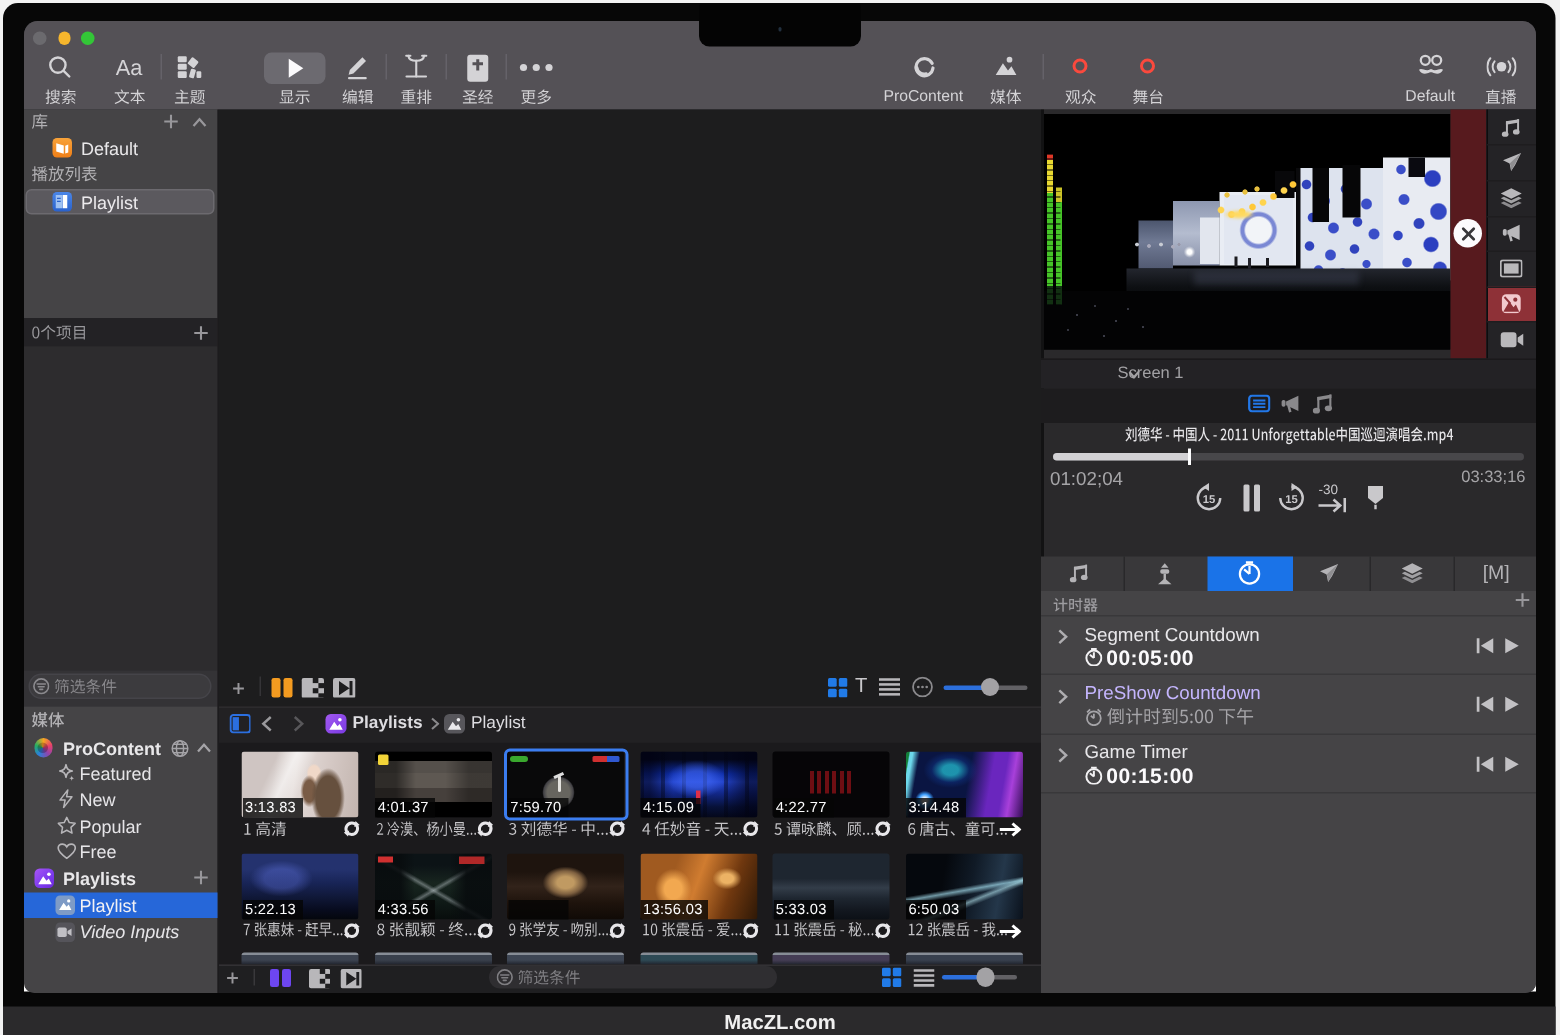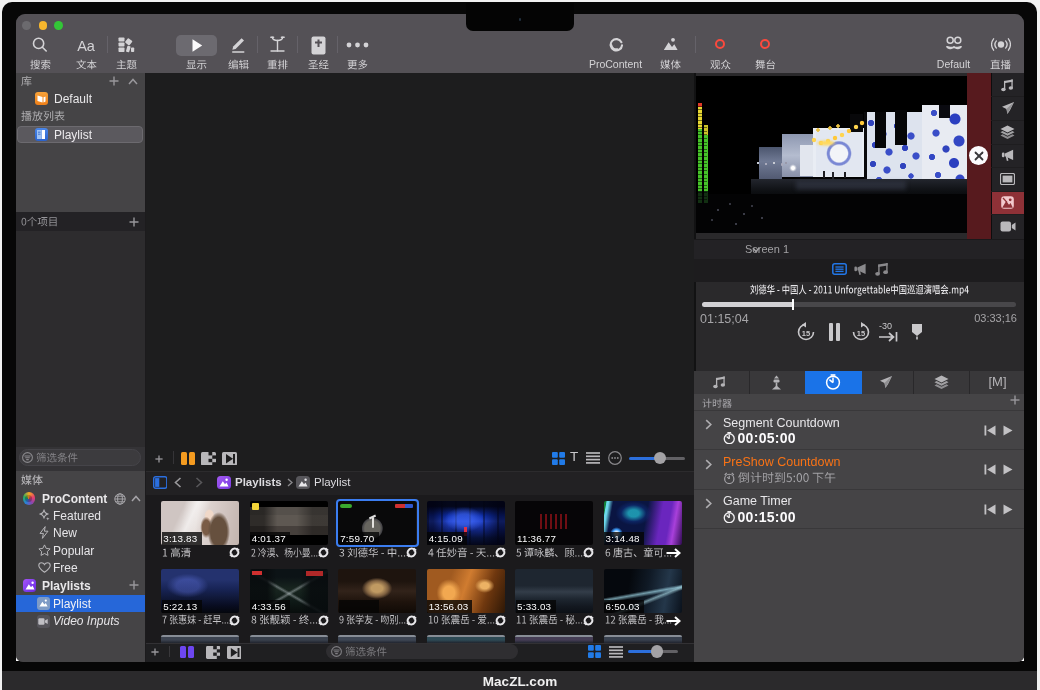--- a/index.html
+++ b/index.html
@@ -448,21 +448,21 @@
           <g fill="none" stroke="#e8e7ea" stroke-width="2">
             <path d="M2.2 7.6 A4 4 0 0 1 5.5 1.6 A4 4 0 0 1 8.8 3.2"></path>
             <path d="M8.8 3.4 A4 4 0 0 1 5.5 9.4 A4 4 0 0 1 2.2 7.8"></path>
           </g>
           <path d="M8.0 0.4 L10.8 3.0 L7.2 4.4 Z" fill="#e8e7ea"></path>
           <path d="M3.0 10.6 L0.2 8.0 L3.8 6.6 Z" fill="#e8e7ea"></path>
         </svg>
 <div class="abs" style="left:515.1px;top:501.3px;width:78.0px;height:43.5px;border-radius:2px;background:#060507;"></div>
 <div class="abs" style="left:540.1px;top:514.3px;width:28px;height:15px;background:repeating-linear-gradient(90deg,#6e0e13 0 2.4px,transparent 2.4px 5px);"></div>
 <div class="abs" style="left:515.6px;top:532.3px;width:40px;height:12.5px;background:rgba(5,5,5,0.8);"></div>
-<div class="abs" style="left:517.1px;top:533.3px;color:#fdfdfe;font-size:9.8px;letter-spacing:0.2px;">11:36.77</div>
+<div class="abs" style="left:517.1px;top:533.3px;color:#fdfdfe;font-size:9.8px;letter-spacing:0.2px;">4:22.77</div>
 <svg style="position:absolute;left:516.1px;top:546.0px;overflow:visible;" width="67" height="14" viewBox="0 0 67 14">
           <g transform="translate(0,10.5) scale(0.9649,1)">
             <path fill="#c6c5c8" d="M2.8 0.1C4.0 0.1 5.3 -0.8 5.3 -2.5C5.3 -4.2 4.2 -5.0 3.0 -5.0C2.5 -5.0 2.1 -4.8 1.8 -4.7L2.0 -6.9H4.9V-7.7H1.2L0.9 -4.1L1.4 -3.8C1.9 -4.1 2.2 -4.2 2.7 -4.2C3.7 -4.2 4.3 -3.6 4.3 -2.5C4.3 -1.4 3.6 -0.7 2.7 -0.7C1.8 -0.7 1.2 -1.1 0.8 -1.5L0.3 -0.9C0.8 -0.4 1.5 0.1 2.8 0.1Z M9.1 -8.0C9.7 -7.5 10.4 -6.8 10.7 -6.4L11.3 -7.0C10.9 -7.4 10.2 -8.0 9.7 -8.5ZM13.0 -2.9H16.9V-2.2H13.0ZM13.0 -4.0H16.9V-3.4H13.0ZM12.3 -4.5V-1.7H14.6V-1.0H11.9L11.7 -1.5L10.9 -0.9V-5.5H8.7V-4.8H10.1V-0.9C10.1 -0.4 9.7 0.0 9.5 0.2C9.6 0.3 9.9 0.6 10.0 0.7C10.1 0.5 10.4 0.3 11.8 -0.7V-0.4H14.6V0.8H15.3V-0.4H18.2V-1.0H15.3V-1.7H17.6V-4.5ZM12.1 -7.1V-5.0H17.9V-7.1H16.1V-7.8H18.3V-8.4H11.7V-7.8H13.7V-7.1ZM14.4 -7.8H15.4V-7.1H14.4ZM12.7 -6.6H13.7V-5.6H12.7ZM14.4 -6.6H15.4V-5.6H14.4ZM16.1 -6.6H17.1V-5.6H16.1Z M23.5 -8.1C24.5 -7.8 25.9 -7.3 26.6 -6.8L27.0 -7.5C26.3 -7.9 24.9 -8.4 23.9 -8.7ZM28.0 -5.8C27.6 -5.3 26.9 -4.6 26.3 -4.1C26.1 -4.6 26.0 -5.1 25.8 -5.7V-6.6H22.9V-5.9H25.1V-0.1C25.1 0.0 25.0 0.1 24.9 0.1C24.7 0.1 24.1 0.1 23.6 0.1C23.7 0.3 23.8 0.6 23.8 0.8C24.6 0.8 25.1 0.8 25.4 0.7C25.7 0.6 25.8 0.3 25.8 -0.1V-3.6C26.4 -2.1 27.3 -0.8 28.5 -0.1C28.6 -0.3 28.8 -0.6 29.0 -0.7C28.0 -1.3 27.2 -2.3 26.6 -3.5C27.2 -4.0 28.0 -4.7 28.6 -5.3ZM22.4 -4.7V-3.9H23.8C23.4 -2.3 22.5 -1.2 21.3 -0.6C21.5 -0.5 21.8 -0.1 21.9 0.0C23.2 -0.7 24.2 -2.2 24.6 -4.5L24.2 -4.7L24.0 -4.7ZM19.4 -7.4V-0.9H20.1V-1.9H22.0V-7.4ZM20.1 -6.7H21.3V-2.6H20.1Z M38.4 -8.6C38.2 -8.2 37.9 -7.6 37.6 -7.3L38.1 -7.1C38.4 -7.4 38.7 -7.9 39.0 -8.3ZM34.7 -8.3C35.0 -7.9 35.3 -7.4 35.4 -7.0L36.0 -7.3C35.9 -7.6 35.6 -8.2 35.3 -8.5ZM32.5 0.5C32.7 0.4 32.9 0.3 34.0 -0.1C34.0 -0.2 33.9 -0.5 33.9 -0.7L33.1 -0.4V-1.8H33.8L33.8 -1.7C33.9 -1.6 34.1 -1.4 34.2 -1.4C34.6 -1.8 34.9 -2.4 35.1 -3.1H35.9C35.8 -2.6 35.7 -2.1 35.6 -1.7C35.4 -1.9 35.2 -2.0 35.0 -2.2L34.6 -1.7C34.8 -1.5 35.1 -1.3 35.3 -1.1C35.0 -0.5 34.6 0.0 34.1 0.3C34.2 0.5 34.4 0.7 34.5 0.8C35.5 0.1 36.3 -1.4 36.5 -3.6L36.2 -3.7L36.1 -3.6H35.3C35.4 -3.9 35.4 -4.2 35.5 -4.5L34.9 -4.5C35.5 -4.9 36.1 -5.5 36.5 -6.2V-4.2H37.2V-6.2C37.6 -5.5 38.3 -4.8 38.9 -4.4C39.0 -4.6 39.2 -4.8 39.4 -4.9C38.8 -5.2 38.1 -5.8 37.7 -6.4H39.2V-7.0H37.2V-8.8H36.5V-7.0H34.5V-6.4H36.0C35.5 -5.8 34.8 -5.2 34.2 -4.9C34.4 -4.8 34.6 -4.5 34.7 -4.4L34.9 -4.5C34.7 -3.5 34.4 -2.6 33.9 -1.9V-2.4H33.1V-3.5H32.6V-0.7C32.6 -0.4 32.5 -0.3 32.4 -0.2C32.4 -0.3 32.4 -0.5 32.4 -0.6L31.6 -0.4V-1.8H32.3V-2.4H31.6V-3.5H31.0V-0.7C31.0 -0.2 30.8 -0.0 30.7 0.0C30.8 0.2 31.0 0.4 31.0 0.5C31.1 0.4 31.4 0.3 32.4 -0.1C32.4 -0.0 32.3 0.0 32.2 0.1C32.3 0.2 32.5 0.4 32.5 0.5ZM36.8 -2.6C36.7 -2.0 36.6 -1.2 36.5 -0.7H36.8L38.0 -0.7V0.8H38.6V-0.7H39.3V-1.4H38.6V-2.8H39.2V-3.4H38.6V-4.5H38.0V-3.4H36.7V-2.8H38.0V-1.4H37.2C37.2 -1.8 37.3 -2.2 37.3 -2.6ZM31.5 -8.7C31.7 -8.4 31.8 -8.1 32.0 -7.8H30.1V-3.5C30.1 -2.2 30.0 -0.6 29.5 0.5C29.7 0.6 29.9 0.7 30.0 0.9C30.6 -0.3 30.7 -2.2 30.7 -3.5V-3.6H34.1V-6.1H33.0V-6.9H32.5V-6.1H31.8V-6.9H31.3V-6.1H30.7V-7.1H34.3V-7.8H32.7C32.6 -8.1 32.4 -8.5 32.2 -8.8ZM31.3 -5.5V-4.2H30.7V-5.5ZM31.8 -5.5H32.5V-4.2H31.8ZM33.0 -5.5H33.6V-4.2H33.0Z M42.5 0.6 43.3 -0.0C42.6 -0.8 41.7 -1.7 40.9 -2.4L40.2 -1.8C41.0 -1.1 41.9 -0.2 42.5 0.6Z M57.5 -5.2V-3.1C57.5 -2.0 57.3 -0.5 55.2 0.3C55.4 0.5 55.6 0.7 55.7 0.9C57.9 -0.2 58.1 -1.8 58.1 -3.1V-5.2ZM58.0 -0.9C58.6 -0.4 59.4 0.3 59.8 0.8L60.2 0.3C59.9 -0.2 59.0 -0.8 58.4 -1.3ZM51.2 -8.4V-4.3C51.2 -2.8 51.2 -0.9 50.5 0.5C50.7 0.5 51.0 0.7 51.1 0.9C51.8 -0.6 51.9 -2.8 51.9 -4.3V-7.7H55.2V-8.4ZM52.5 0.5C52.7 0.4 53.0 0.2 55.0 -0.7C55.0 -0.9 54.9 -1.2 54.9 -1.4L53.2 -0.6V-5.9H54.4V-3.2C54.4 -3.1 54.4 -3.1 54.3 -3.1C54.2 -3.0 53.9 -3.0 53.6 -3.1C53.7 -2.9 53.8 -2.6 53.8 -2.4C54.3 -2.4 54.6 -2.4 54.8 -2.6C55.0 -2.7 55.1 -2.9 55.1 -3.2V-6.5H52.6V-0.7C52.6 -0.3 52.4 -0.2 52.2 -0.1C52.3 0.0 52.4 0.4 52.5 0.5ZM55.9 -6.6V-1.6H56.6V-6.0H59.1V-1.6H59.8V-6.6H57.8C58.0 -6.9 58.1 -7.3 58.3 -7.7H60.2V-8.3H55.6V-7.7H57.5C57.4 -7.3 57.3 -6.9 57.2 -6.6Z M62.1 0.1C62.5 0.1 62.8 -0.2 62.8 -0.6C62.8 -1.0 62.5 -1.3 62.1 -1.3C61.8 -1.3 61.4 -1.0 61.4 -0.6C61.4 -0.2 61.8 0.1 62.1 0.1Z M65.1 0.1C65.4 0.1 65.8 -0.2 65.8 -0.6C65.8 -1.0 65.4 -1.3 65.1 -1.3C64.7 -1.3 64.4 -1.0 64.4 -0.6C64.4 -0.2 64.7 0.1 65.1 0.1Z M68.0 0.1C68.4 0.1 68.7 -0.2 68.7 -0.6C68.7 -1.0 68.4 -1.3 68.0 -1.3C67.6 -1.3 67.3 -1.0 67.3 -0.6C67.3 -0.2 67.6 0.1 68.0 0.1Z"></path>
           </g>
         </svg>
 <svg class="abs" style="left:583.1px;top:547.3px" width="11" height="11" viewBox="0 0 11 11">
           <g fill="none" stroke="#e8e7ea" stroke-width="2">
             <path d="M2.2 7.6 A4 4 0 0 1 5.5 1.6 A4 4 0 0 1 8.8 3.2"></path>
             <path d="M8.8 3.4 A4 4 0 0 1 5.5 9.4 A4 4 0 0 1 2.2 7.8"></path>
           </g>
@@ -767,21 +767,21 @@
         </svg>
 
 <svg style="position:absolute;left:749.5px;top:282.5px;overflow:visible;" width="219" height="14" viewBox="0 0 219 14">
           <g transform="translate(0,10.5) scale(0.7933,1)">
             <path fill="#e6e5e8" d="M6.4 -7.7V-1.9H7.4V-7.7ZM8.7 -8.7V-0.3C8.7 -0.2 8.6 -0.1 8.4 -0.1C8.2 -0.1 7.6 -0.1 7.0 -0.1C7.1 0.2 7.3 0.6 7.3 0.9C8.2 0.9 8.8 0.9 9.2 0.7C9.5 0.5 9.7 0.3 9.7 -0.3V-8.7ZM2.3 -8.5C2.6 -8.1 2.9 -7.6 3.0 -7.2H0.5V-6.3H4.0C3.9 -5.3 3.6 -4.5 3.3 -3.7C2.8 -4.3 2.1 -4.9 1.6 -5.5L0.9 -4.9C1.6 -4.3 2.3 -3.5 2.9 -2.7C2.3 -1.5 1.5 -0.6 0.4 0.1C0.6 0.3 0.9 0.7 1.1 0.9C2.1 0.2 3.0 -0.8 3.6 -1.9C4.1 -1.3 4.5 -0.7 4.8 -0.2L5.5 -0.9C5.2 -1.5 4.7 -2.2 4.1 -2.9C4.5 -3.9 4.8 -5.0 5.0 -6.3H5.8V-7.2H3.3L4.0 -7.5C3.8 -7.9 3.5 -8.5 3.2 -8.9Z M15.4 -1.8V-0.3C15.4 0.5 15.6 0.7 16.6 0.7C16.8 0.7 17.8 0.7 18.0 0.7C18.8 0.7 19.0 0.5 19.1 -0.7C18.9 -0.7 18.5 -0.8 18.3 -1.0C18.3 -0.1 18.2 -0.0 17.9 -0.0C17.7 -0.0 16.9 -0.0 16.7 -0.0C16.3 -0.0 16.2 -0.1 16.2 -0.3V-1.8ZM14.3 -1.9C14.1 -1.2 13.8 -0.4 13.4 0.1L14.2 0.5C14.6 -0.1 14.9 -0.9 15.1 -1.6ZM18.8 -1.7C19.3 -1.0 19.7 -0.2 19.9 0.4L20.7 0.0C20.5 -0.5 20.0 -1.4 19.6 -2.0ZM18.4 -5.9H19.4V-4.6H18.4ZM16.8 -5.9H17.7V-4.6H16.8ZM15.2 -5.9H16.1V-4.6H15.2ZM13.0 -8.9C12.5 -8.1 11.6 -7.1 10.8 -6.5C11.0 -6.3 11.2 -5.9 11.3 -5.7C12.2 -6.4 13.2 -7.5 13.8 -8.5ZM16.8 -8.9 16.7 -8.1H14.0V-7.3H16.6L16.5 -6.6H14.4V-3.9H20.2V-6.6H17.5L17.6 -7.3H20.6V-8.1H17.7L17.8 -8.9ZM16.5 -2.3C16.7 -1.8 17.0 -1.3 17.2 -0.9L17.9 -1.2C17.8 -1.6 17.5 -2.1 17.2 -2.5H20.6V-3.3H13.9V-2.5H17.1ZM13.1 -6.6C12.6 -5.4 11.6 -4.1 10.8 -3.3C10.9 -3.1 11.2 -2.6 11.3 -2.4C11.6 -2.7 11.9 -3.1 12.3 -3.5V0.9H13.2V-4.8C13.5 -5.3 13.8 -5.8 14.0 -6.2Z M26.5 -8.7V-6.7C25.9 -6.5 25.3 -6.3 24.7 -6.1C24.9 -5.9 25.0 -5.6 25.1 -5.4C25.5 -5.5 26.0 -5.6 26.5 -5.8V-5.1C26.5 -4.1 26.8 -3.8 27.9 -3.8C28.2 -3.8 29.4 -3.8 29.6 -3.8C30.6 -3.8 30.8 -4.2 30.9 -5.4C30.7 -5.5 30.3 -5.6 30.1 -5.8C30.0 -4.8 29.9 -4.7 29.6 -4.7C29.3 -4.7 28.3 -4.7 28.1 -4.7C27.6 -4.7 27.5 -4.7 27.5 -5.1V-6.1C28.7 -6.5 29.8 -6.9 30.7 -7.5L29.9 -8.3C29.3 -7.8 28.5 -7.4 27.5 -7.0V-8.7ZM24.3 -8.9C23.6 -7.8 22.5 -6.7 21.4 -6.0C21.6 -5.8 22.0 -5.5 22.1 -5.3C22.5 -5.5 22.9 -5.8 23.2 -6.2V-3.5H24.2V-7.2C24.6 -7.6 25.0 -8.1 25.2 -8.6ZM21.5 -2.4V-1.4H25.7V0.9H26.8V-1.4H31.0V-2.4H26.8V-3.5H25.7V-2.4Z M34.4 -2.5H37.1V-3.4H34.4Z M44.7 -8.9V-7.0H40.9V-1.9H41.9V-2.5H44.7V0.9H45.7V-2.5H48.5V-1.9H49.5V-7.0H45.7V-8.9ZM41.9 -3.5V-6.0H44.7V-3.5ZM48.5 -3.5H45.7V-6.0H48.5Z M56.6 -3.3C57.0 -3.0 57.4 -2.5 57.6 -2.2H56.1V-3.7H58.1V-4.6H56.1V-5.9H58.3V-6.8H53.0V-5.9H55.2V-4.6H53.3V-3.7H55.2V-2.2H52.9V-1.4H58.5V-2.2H57.6L58.3 -2.6C58.1 -2.9 57.6 -3.3 57.3 -3.7ZM51.3 -8.4V0.9H52.3V0.4H59.1V0.9H60.1V-8.4ZM52.3 -0.6V-7.5H59.1V-0.6Z M65.6 -8.8C65.6 -7.2 65.7 -2.2 61.4 0.1C61.7 0.3 62.0 0.6 62.2 0.9C64.6 -0.5 65.7 -2.6 66.2 -4.6C66.8 -2.7 67.9 -0.4 70.4 0.8C70.6 0.5 70.9 0.2 71.2 -0.1C67.5 -1.7 66.8 -5.9 66.7 -7.3C66.7 -7.9 66.7 -8.4 66.7 -8.8Z M74.3 -2.5H77.1V-3.4H74.3Z M80.4 0.0H85.4V-1.0H83.5C83.1 -1.0 82.6 -1.0 82.2 -1.0C83.8 -2.5 85.0 -4.1 85.0 -5.6C85.0 -7.0 84.1 -7.9 82.7 -7.9C81.7 -7.9 81.0 -7.4 80.3 -6.7L81.0 -6.0C81.4 -6.5 82.0 -6.9 82.6 -6.9C83.4 -6.9 83.9 -6.3 83.9 -5.5C83.9 -4.2 82.7 -2.7 80.4 -0.7Z M88.9 0.1C90.4 0.1 91.4 -1.2 91.4 -3.9C91.4 -6.6 90.4 -7.9 88.9 -7.9C87.4 -7.9 86.4 -6.6 86.4 -3.9C86.4 -1.2 87.4 0.1 88.9 0.1ZM88.9 -0.8C88.1 -0.8 87.6 -1.7 87.6 -3.9C87.6 -6.1 88.1 -6.9 88.9 -6.9C89.7 -6.9 90.3 -6.1 90.3 -3.9C90.3 -1.7 89.7 -0.8 88.9 -0.8Z M92.8 0.0H97.2V-1.0H95.7V-7.7H94.8C94.4 -7.5 93.8 -7.3 93.1 -7.1V-6.4H94.5V-1.0H92.8Z M98.8 0.0H103.2V-1.0H101.7V-7.7H100.8C100.3 -7.5 99.8 -7.3 99.1 -7.1V-6.4H100.5V-1.0H98.8Z M110.1 0.1C111.8 0.1 113.0 -0.8 113.0 -3.3V-7.7H111.8V-3.2C111.8 -1.5 111.1 -0.9 110.1 -0.9C109.1 -0.9 108.4 -1.5 108.4 -3.2V-7.7H107.2V-3.3C107.2 -0.8 108.4 0.1 110.1 0.1Z M114.9 0.0H116.1V-4.1C116.6 -4.6 116.9 -4.9 117.5 -4.9C118.2 -4.9 118.5 -4.5 118.5 -3.5V0.0H119.7V-3.6C119.7 -5.1 119.1 -5.9 117.9 -5.9C117.1 -5.9 116.5 -5.5 116.0 -5.0H116.0L115.8 -5.8H114.9Z M120.8 -4.8H121.6V0.0H122.8V-4.8H124.0V-5.8H122.8V-6.5C122.8 -7.2 123.1 -7.5 123.6 -7.5C123.8 -7.5 124.0 -7.5 124.2 -7.4L124.5 -8.3C124.2 -8.4 123.8 -8.5 123.4 -8.5C122.2 -8.5 121.6 -7.7 121.6 -6.5V-5.8L120.8 -5.7Z M127.4 0.1C128.8 0.1 130.1 -1.0 130.1 -2.9C130.1 -4.8 128.8 -5.9 127.4 -5.9C125.9 -5.9 124.6 -4.8 124.6 -2.9C124.6 -1.0 125.9 0.1 127.4 0.1ZM127.4 -0.9C126.5 -0.9 125.9 -1.7 125.9 -2.9C125.9 -4.1 126.5 -4.9 127.4 -4.9C128.3 -4.9 128.8 -4.1 128.8 -2.9C128.8 -1.7 128.3 -0.9 127.4 -0.9Z M131.5 0.0H132.7V-3.6C133.1 -4.5 133.6 -4.8 134.1 -4.8C134.3 -4.8 134.5 -4.8 134.7 -4.7L134.9 -5.8C134.7 -5.9 134.5 -5.9 134.3 -5.9C133.6 -5.9 133.0 -5.5 132.6 -4.7H132.6L132.5 -5.8H131.5Z M137.8 2.6C139.6 2.6 140.8 1.7 140.8 0.6C140.8 -0.4 140.1 -0.8 138.7 -0.8H137.7C136.9 -0.8 136.7 -1.1 136.7 -1.4C136.7 -1.7 136.8 -1.8 137.0 -2.0C137.3 -1.9 137.6 -1.8 137.8 -1.8C139.0 -1.8 140.0 -2.6 140.0 -3.8C140.0 -4.3 139.8 -4.6 139.6 -4.9H140.7V-5.8H138.7C138.4 -5.9 138.1 -5.9 137.8 -5.9C136.6 -5.9 135.6 -5.2 135.6 -3.9C135.6 -3.2 135.9 -2.6 136.3 -2.3V-2.3C136.0 -2.0 135.7 -1.7 135.7 -1.2C135.7 -0.7 135.9 -0.4 136.2 -0.2V-0.2C135.7 0.1 135.4 0.6 135.4 1.1C135.4 2.1 136.4 2.6 137.8 2.6ZM137.8 -2.6C137.2 -2.6 136.7 -3.1 136.7 -3.9C136.7 -4.6 137.2 -5.1 137.8 -5.1C138.4 -5.1 138.9 -4.6 138.9 -3.9C138.9 -3.1 138.4 -2.6 137.8 -2.6ZM137.9 1.8C137.0 1.8 136.4 1.4 136.4 0.9C136.4 0.6 136.6 0.3 136.9 0.1C137.1 0.1 137.4 0.1 137.7 0.1H138.5C139.2 0.1 139.6 0.3 139.6 0.8C139.6 1.3 139.0 1.8 137.9 1.8Z M144.3 0.1C145.0 0.1 145.7 -0.1 146.2 -0.5L145.8 -1.2C145.4 -1.0 144.9 -0.8 144.4 -0.8C143.4 -0.8 142.7 -1.5 142.6 -2.6H146.4C146.4 -2.7 146.5 -3.0 146.5 -3.2C146.5 -4.8 145.6 -5.9 144.1 -5.9C142.7 -5.9 141.5 -4.8 141.5 -2.9C141.5 -1.0 142.7 0.1 144.3 0.1ZM142.6 -3.4C142.7 -4.4 143.4 -5.0 144.1 -5.0C145.0 -5.0 145.4 -4.4 145.4 -3.4Z M149.8 0.1C150.2 0.1 150.6 0.0 150.9 -0.1L150.7 -1.0C150.5 -0.9 150.2 -0.8 150.1 -0.8C149.4 -0.8 149.2 -1.2 149.2 -1.9V-4.8H150.7V-5.8H149.2V-7.4H148.2L148.1 -5.8L147.2 -5.7V-4.8H148.0V-1.9C148.0 -0.7 148.5 0.1 149.8 0.1Z M153.9 0.1C154.3 0.1 154.7 0.0 155.0 -0.1L154.8 -1.0C154.7 -0.9 154.4 -0.8 154.2 -0.8C153.6 -0.8 153.4 -1.2 153.4 -1.9V-4.8H154.9V-5.8H153.4V-7.4H152.4L152.2 -5.8L151.3 -5.7V-4.8H152.2V-1.9C152.2 -0.7 152.6 0.1 153.9 0.1Z M157.5 0.1C158.2 0.1 158.8 -0.2 159.3 -0.7H159.4L159.5 0.0H160.5V-3.5C160.5 -5.0 159.8 -5.9 158.4 -5.9C157.4 -5.9 156.6 -5.5 156.0 -5.2L156.5 -4.3C157.0 -4.7 157.5 -4.9 158.1 -4.9C159.0 -4.9 159.2 -4.3 159.2 -3.7C156.8 -3.4 155.8 -2.8 155.8 -1.5C155.8 -0.5 156.5 0.1 157.5 0.1ZM157.9 -0.8C157.3 -0.8 157.0 -1.1 157.0 -1.6C157.0 -2.3 157.5 -2.7 159.2 -2.9V-1.5C158.8 -1.1 158.4 -0.8 157.9 -0.8Z M164.8 0.1C166.2 0.1 167.3 -1.0 167.3 -3.0C167.3 -4.8 166.5 -5.9 165.0 -5.9C164.4 -5.9 163.8 -5.6 163.3 -5.2L163.4 -6.2V-8.4H162.2V0.0H163.1L163.2 -0.6H163.3C163.7 -0.1 164.3 0.1 164.8 0.1ZM164.6 -0.9C164.3 -0.9 163.8 -1.0 163.4 -1.4V-4.2C163.8 -4.7 164.3 -4.9 164.7 -4.9C165.7 -4.9 166.1 -4.2 166.1 -3.0C166.1 -1.6 165.5 -0.9 164.6 -0.9Z M170.0 0.1C170.3 0.1 170.5 0.1 170.6 0.0L170.5 -0.9C170.4 -0.9 170.3 -0.9 170.3 -0.9C170.1 -0.9 170.0 -1.0 170.0 -1.3V-8.4H168.8V-1.4C168.8 -0.4 169.1 0.1 170.0 0.1Z M174.3 0.1C175.1 0.1 175.7 -0.1 176.3 -0.5L175.8 -1.2C175.4 -1.0 175.0 -0.8 174.5 -0.8C173.5 -0.8 172.8 -1.5 172.7 -2.6H176.4C176.5 -2.7 176.5 -3.0 176.5 -3.2C176.5 -4.8 175.7 -5.9 174.1 -5.9C172.8 -5.9 171.5 -4.8 171.5 -2.9C171.5 -1.0 172.7 0.1 174.3 0.1ZM172.7 -3.4C172.8 -4.4 173.4 -5.0 174.1 -5.0C175.0 -5.0 175.4 -4.4 175.4 -3.4Z M181.6 -8.9V-7.0H177.9V-1.9H178.9V-2.5H181.6V0.9H182.7V-2.5H185.4V-1.9H186.4V-7.0H182.7V-8.9ZM178.9 -3.5V-6.0H181.6V-3.5ZM185.4 -3.5H182.7V-6.0H185.4Z M193.6 -3.3C193.9 -3.0 194.3 -2.5 194.5 -2.2H193.1V-3.7H195.1V-4.6H193.1V-5.9H195.3V-6.8H190.0V-5.9H192.1V-4.6H190.3V-3.7H192.1V-2.2H189.9V-1.4H195.5V-2.2H194.6L195.2 -2.6C195.0 -2.9 194.6 -3.3 194.2 -3.7ZM188.3 -8.4V0.9H189.3V0.4H196.0V0.9H197.1V-8.4ZM189.3 -0.6V-7.5H196.0V-0.6Z M198.5 -8.3C199.1 -7.7 199.8 -6.9 200.1 -6.3L200.9 -6.9C200.6 -7.4 199.9 -8.2 199.3 -8.8ZM202.3 -8.7C202.1 -7.7 201.5 -6.2 201.0 -5.0C201.7 -3.6 202.4 -2.0 202.6 -1.0L203.6 -1.4C203.3 -2.3 202.6 -3.8 202.0 -5.0C202.4 -6.1 202.9 -7.2 203.3 -8.4ZM204.4 -8.7C204.2 -7.7 203.5 -6.2 203.0 -5.0C203.8 -3.6 204.5 -2.0 204.8 -1.0L205.8 -1.4C205.4 -2.3 204.7 -3.8 204.0 -5.0C204.5 -6.1 205.0 -7.2 205.4 -8.4ZM206.6 -8.7C206.3 -7.7 205.6 -6.2 205.0 -5.0C205.8 -3.6 206.6 -2.0 206.9 -1.0L207.9 -1.4C207.6 -2.3 206.8 -3.8 206.0 -5.0C206.5 -6.1 207.2 -7.2 207.6 -8.4ZM200.6 -5.1H198.3V-4.1H199.6V-1.4C199.2 -1.2 198.6 -0.7 198.2 -0.2L198.9 0.8C199.3 0.1 199.8 -0.6 200.1 -0.6C200.4 -0.6 200.7 -0.2 201.2 0.0C201.9 0.5 202.8 0.6 204.2 0.6C205.2 0.6 207.0 0.6 207.8 0.5C207.8 0.2 208.0 -0.3 208.1 -0.6C207.0 -0.4 205.4 -0.3 204.2 -0.3C203.0 -0.3 202.1 -0.4 201.3 -0.8C201.0 -1.0 200.8 -1.2 200.6 -1.3Z M214.5 -5.9H215.6V-3.8H214.5ZM213.8 -6.6V-3.1H216.3V-6.6ZM209.2 -8.3C209.8 -7.7 210.5 -6.9 210.8 -6.4L211.6 -7.0C211.2 -7.5 210.5 -8.3 210.0 -8.8ZM213.0 -7.5H217.2V-2.1H213.0ZM212.2 -8.4V-1.2H218.1V-8.4ZM211.1 -5.3H208.9V-4.4H210.2V-1.3C209.7 -1.2 209.2 -0.7 208.6 -0.0L209.3 0.9C209.7 0.2 210.2 -0.5 210.5 -0.5C210.7 -0.5 211.0 -0.1 211.5 0.2C212.3 0.7 213.1 0.8 214.5 0.8C215.7 0.8 217.6 0.7 218.4 0.6C218.4 0.3 218.6 -0.2 218.7 -0.4C217.6 -0.3 215.9 -0.2 214.6 -0.2C213.4 -0.2 212.4 -0.2 211.7 -0.7C211.4 -0.8 211.3 -1.0 211.1 -1.1Z M224.0 -1.0C223.4 -0.6 222.4 -0.2 221.6 0.1C221.8 0.3 222.1 0.6 222.3 0.8C223.2 0.5 224.2 -0.1 224.9 -0.7ZM219.9 -8.0C220.4 -7.7 221.2 -7.3 221.5 -7.0L222.1 -7.8C221.7 -8.1 221.0 -8.5 220.4 -8.7ZM219.3 -5.2C219.8 -4.9 220.5 -4.5 220.9 -4.2L221.4 -5.0C221.1 -5.3 220.3 -5.7 219.8 -5.9ZM219.5 0.0 220.4 0.6C220.9 -0.4 221.5 -1.6 221.9 -2.7L221.1 -3.3C220.6 -2.1 220.0 -0.8 219.5 0.0ZM224.5 -8.8C224.6 -8.5 224.7 -8.2 224.8 -7.9H222.1V-6.1H222.9V-5.5H224.9V-4.8H222.5V-1.1H226.6L225.9 -0.6C226.6 -0.2 227.6 0.4 228.1 0.8L228.9 0.2C228.4 -0.2 227.4 -0.8 226.6 -1.1H228.3V-4.8H225.8V-5.5H227.9V-6.1H228.7V-7.9H225.9C225.8 -8.2 225.7 -8.6 225.5 -8.9ZM223.0 -6.3V-7.1H227.8V-6.3ZM223.4 -2.6H224.9V-1.9H223.4ZM225.8 -2.6H227.4V-1.9H225.8ZM223.4 -4.1H224.9V-3.3H223.4ZM225.8 -4.1H227.4V-3.3H225.8Z M234.8 -6.1H237.8V-5.3H234.8ZM234.8 -7.7H237.8V-6.9H234.8ZM233.9 -8.5V-4.5H238.8V-8.5ZM230.2 -7.9V-0.9H231.1V-1.9H233.0V-7.9ZM231.1 -7.0H232.1V-2.8H231.1ZM234.5 -1.3H238.1V-0.4H234.5ZM234.5 -2.1V-3.0H238.1V-2.1ZM233.6 -3.8V0.9H234.5V0.5H238.1V0.8H239.1V-3.8Z M241.6 0.7C242.0 0.5 242.7 0.5 248.1 0.0C248.3 0.3 248.5 0.6 248.7 0.9L249.5 0.3C249.1 -0.5 248.1 -1.6 247.2 -2.4L246.3 -2.0C246.7 -1.6 247.1 -1.2 247.4 -0.8L243.1 -0.5C243.8 -1.2 244.5 -1.9 245.0 -2.6H249.6V-3.6H240.8V-2.6H243.7C243.0 -1.8 242.3 -1.1 242.1 -0.9C241.7 -0.6 241.5 -0.4 241.2 -0.3C241.4 -0.1 241.5 0.5 241.6 0.7ZM245.2 -8.9C244.2 -7.5 242.3 -6.2 240.3 -5.4C240.5 -5.2 240.9 -4.7 241.0 -4.5C241.6 -4.8 242.2 -5.1 242.7 -5.4V-4.7H247.7V-5.5C248.2 -5.1 248.8 -4.8 249.4 -4.6C249.6 -4.9 249.9 -5.3 250.1 -5.5C248.5 -6.0 246.8 -7.1 245.8 -8.0L246.1 -8.5ZM243.1 -5.6C243.9 -6.2 244.6 -6.7 245.2 -7.4C245.8 -6.8 246.6 -6.2 247.4 -5.6Z M252.0 0.1C252.5 0.1 252.8 -0.2 252.8 -0.7C252.8 -1.2 252.5 -1.6 252.0 -1.6C251.5 -1.6 251.2 -1.2 251.2 -0.7C251.2 -0.2 251.5 0.1 252.0 0.1Z M254.5 0.0H255.7V-4.1C256.1 -4.6 256.6 -4.9 257.0 -4.9C257.6 -4.9 257.9 -4.5 257.9 -3.5V0.0H259.1V-4.1C259.6 -4.6 260.1 -4.9 260.4 -4.9C261.1 -4.9 261.4 -4.5 261.4 -3.5V0.0H262.6V-3.6C262.6 -5.1 262.0 -5.9 260.8 -5.9C260.1 -5.9 259.5 -5.5 259.0 -4.9C258.7 -5.5 258.2 -5.9 257.4 -5.9C256.7 -5.9 256.1 -5.5 255.6 -5.0H255.6L255.5 -5.8H254.5Z M264.4 2.3H265.6V0.5L265.5 -0.5C266.0 -0.1 266.6 0.1 267.1 0.1C268.4 0.1 269.5 -1.0 269.5 -3.0C269.5 -4.8 268.7 -5.9 267.3 -5.9C266.6 -5.9 266.0 -5.6 265.5 -5.1H265.5L265.4 -5.8H264.4ZM266.8 -0.9C266.5 -0.9 266.0 -1.0 265.6 -1.4V-4.2C266.1 -4.7 266.5 -4.9 266.9 -4.9C267.9 -4.9 268.3 -4.2 268.3 -3.0C268.3 -1.6 267.7 -0.9 266.8 -0.9Z M273.6 0.0H274.8V-2.1H275.7V-3.0H274.8V-7.7H273.4L270.3 -2.9V-2.1H273.6ZM273.6 -3.0H271.5L273.0 -5.3C273.2 -5.7 273.5 -6.1 273.6 -6.5H273.7C273.7 -6.1 273.6 -5.5 273.6 -5.0Z"></path>
           </g>
         </svg>
 <div class="abs" style="left:702px;top:301.5px;width:314px;height:5px;background:#48474a;border-radius:2.5px;"></div>
 <div class="abs" style="left:702px;top:301.5px;width:89.5px;height:5px;background:#d2d1d4;border-radius:2.5px 0 0 2.5px;"></div>
 <div class="abs" style="left:791.5px;top:298.5px;width:2.6px;height:11px;background:#fdfdfe;"></div>
-<div class="abs" style="left:700px;top:311.5px;color:#a5a4a7;font-size:12.5px;">01:15;04</div>
+<div class="abs" style="left:700px;top:311.5px;color:#a5a4a7;font-size:12.5px;">01:02;04</div>
 <div class="abs" style="left:1017px;top:311.5px;color:#a5a4a7;font-size:11px;transform:translateX(-100%);">03:33;16</div>
 <svg class="abs" style="left:796px;top:321.5px" width="20" height="20" viewBox="0 0 20 20">
           <path d="M10 2.5 A 7.5 7.5 0 1 0 17.5 10" fill="none" stroke="#c9c8cb" stroke-width="1.6"></path>
           <path d="M10 0 L6 2.7 L10 5.4 Z" fill="#c9c8cb"></path>
           <text x="10" y="13.5" font-size="7.5" font-weight="bold" fill="#c9c8cb" text-anchor="middle" font-family="Liberation Sans">15</text>
         </svg>
 <div class="abs" style="left:829px;top:322.5px;width:4.2px;height:18px;background:#c9c8cb;border-radius:1px;"></div>
 <div class="abs" style="left:836.2px;top:322.5px;width:4.2px;height:18px;background:#c9c8cb;border-radius:1px;"></div>
 <svg class="abs" style="left:851px;top:321.5px" width="20" height="20" viewBox="0 0 20 20">
           <path d="M10 2.5 A 7.5 7.5 0 1 1 2.5 10" fill="none" stroke="#c9c8cb" stroke-width="1.6"></path>
@@ -869,21 +869,21 @@
 <svg class="abs" style="left:984px;top:424.9px" width="12" height="11" viewBox="0 0 12 11">
           <rect x="0.5" y="0.5" width="1.8" height="10" fill="#c2c1c4"></rect>
           <path d="M11.5 0.5 V10.5 L3.2 5.5 Z" fill="#c2c1c4"></path>
         </svg>
 <svg class="abs" style="left:1003px;top:424.9px" width="10" height="11" viewBox="0 0 10 11">
           <path d="M0.5 0.5 L9.5 5.5 L0.5 10.5 Z" fill="#c2c1c4"></path>
         </svg>
 <svg class="abs" style="left:704.5px;top:458.8px" width="7" height="11" viewBox="0 0 7 11">
           <path d="M1.2 1.2 L5.8 5.5 L1.2 9.8" fill="none" stroke="#aeadb0" stroke-width="1.6"></path>
         </svg>
-<div class="abs" style="left:723px;top:455.0px;color:#f97316;font-size:12.5px;">PreShow Countdown</div>
+<div class="abs" style="left:723px;top:455.0px;color:#c4b5fd;font-size:12.5px;">PreShow Countdown</div>
 <svg class="abs" style="left:722.5px;top:471.5px" width="12.5" height="12.5" viewBox="0 0 16 16">
           <circle cx="8" cy="8.8" r="5.9" fill="none" stroke="#a5a4a8" stroke-width="1.5"></circle>
           <path d="M8 8.8 L8 4.8" stroke="#a5a4a8" stroke-width="1.5"></path>
           <path d="M8 8.8 L5.4 6.6" stroke="#a5a4a8" stroke-width="1.5"></path>
           <path d="M2.2 3.8 L4.8 1.2 M13.8 3.8 L11.2 1.2" stroke="#a5a4a8" stroke-width="1.5"></path>
         </svg>
 <svg style="position:absolute;left:738.0px;top:470.0px;overflow:visible;" width="98" height="16" viewBox="0 0 98 16">
           <g transform="translate(0,12.0) scale(1.0000,1)">
             <path fill="#a5a4a8" d="M8.5 -9.1V-2.0H9.3V-9.1ZM10.2 -9.7V-0.4C10.2 -0.2 10.2 -0.1 9.9 -0.1C9.7 -0.1 9.1 -0.1 8.3 -0.1C8.4 0.1 8.6 0.5 8.6 0.7C9.6 0.7 10.2 0.7 10.5 0.6C10.9 0.4 11.0 0.2 11.0 -0.4V-9.7ZM6.1 -7.6C6.4 -7.2 6.6 -6.9 6.8 -6.6L4.5 -6.3C4.9 -6.9 5.3 -7.7 5.6 -8.4H7.9V-9.2H3.5V-8.4H4.7C4.4 -7.6 4.0 -6.8 3.8 -6.6C3.7 -6.3 3.5 -6.1 3.3 -6.0C3.4 -5.8 3.6 -5.4 3.6 -5.3C3.9 -5.4 4.2 -5.5 7.1 -5.9C7.3 -5.6 7.4 -5.3 7.5 -5.1L8.2 -5.4C7.9 -6.1 7.3 -7.1 6.8 -7.8ZM2.7 -10.0C2.1 -8.2 1.2 -6.3 0.2 -5.1C0.4 -4.9 0.6 -4.4 0.7 -4.2C1.0 -4.6 1.4 -5.2 1.7 -5.7V1.0H2.6V-7.4C2.9 -8.1 3.2 -9.0 3.5 -9.8ZM3.0 -0.8 3.2 0.0C4.5 -0.3 6.3 -0.6 8.1 -1.0L8.0 -1.7L5.9 -1.3V-3.0H7.8V-3.8H5.9V-5.1H5.1V-3.8H3.3V-3.0H5.1V-1.2Z M13.6 -9.3C14.3 -8.7 15.2 -7.9 15.5 -7.4L16.2 -8.1C15.7 -8.6 14.9 -9.3 14.2 -9.9ZM12.6 -6.3V-5.4H14.5V-1.1C14.5 -0.6 14.1 -0.2 13.9 -0.1C14.0 0.1 14.3 0.5 14.4 0.7C14.5 0.5 14.9 0.2 17.1 -1.4C17.1 -1.6 16.9 -1.9 16.8 -2.2L15.4 -1.2V-6.3ZM19.5 -10.0V-6.1H16.5V-5.2H19.5V1.0H20.5V-5.2H23.5V-6.1H20.5V-10.0Z M29.7 -5.4C30.3 -4.5 31.1 -3.2 31.5 -2.5L32.3 -3.0C31.9 -3.7 31.1 -4.9 30.4 -5.8ZM27.9 -4.8V-2.1H25.8V-4.8ZM27.9 -5.6H25.8V-8.3H27.9ZM25.0 -9.1V-0.3H25.8V-1.3H28.7V-9.1ZM33.2 -10.0V-7.7H29.3V-6.8H33.2V-0.4C33.2 -0.2 33.1 -0.1 32.8 -0.1C32.6 -0.0 31.7 -0.0 30.7 -0.1C30.9 0.2 31.0 0.6 31.1 0.8C32.3 0.8 33.0 0.8 33.5 0.7C33.9 0.5 34.1 0.3 34.1 -0.4V-6.8H35.5V-7.7H34.1V-10.0Z M43.7 -9.0V-1.8H44.5V-9.0ZM46.1 -9.9V-0.4C46.1 -0.2 46.0 -0.2 45.8 -0.2C45.6 -0.2 44.9 -0.2 44.2 -0.2C44.4 0.0 44.5 0.5 44.6 0.7C45.4 0.7 46.1 0.7 46.5 0.5C46.8 0.4 46.9 0.1 46.9 -0.4V-9.9ZM36.7 -0.5 36.9 0.4C38.5 0.0 40.8 -0.4 42.9 -0.8L42.9 -1.6L40.4 -1.1V-3.0H42.8V-3.8H40.4V-5.1H39.5V-3.8H37.2V-3.0H39.5V-1.0ZM37.4 -5.3C37.7 -5.4 38.2 -5.4 41.9 -5.8C42.1 -5.5 42.2 -5.3 42.3 -5.1L43.0 -5.5C42.7 -6.2 41.9 -7.3 41.2 -8.1L40.5 -7.7C40.8 -7.4 41.2 -6.9 41.4 -6.5L38.4 -6.3C38.9 -6.9 39.4 -7.7 39.8 -8.5H43.0V-9.3H36.9V-8.5H38.8C38.4 -7.6 37.9 -6.9 37.7 -6.6C37.5 -6.4 37.3 -6.2 37.1 -6.1C37.2 -5.9 37.4 -5.5 37.4 -5.3Z M51.1 0.2C52.6 0.2 54.0 -0.9 54.0 -2.9C54.0 -4.8 52.8 -5.7 51.4 -5.7C50.8 -5.7 50.4 -5.5 50.1 -5.3L50.3 -7.9H53.6V-8.8H49.3L49.0 -4.7L49.6 -4.3C50.1 -4.7 50.5 -4.8 51.1 -4.8C52.2 -4.8 52.9 -4.1 52.9 -2.8C52.9 -1.5 52.1 -0.8 51.0 -0.8C50.0 -0.8 49.4 -1.2 48.9 -1.7L48.3 -1.0C48.9 -0.4 49.8 0.2 51.1 0.2Z M56.3 -4.7C56.8 -4.7 57.1 -5.0 57.1 -5.5C57.1 -6.0 56.8 -6.4 56.3 -6.4C55.9 -6.4 55.5 -6.0 55.5 -5.5C55.5 -5.0 55.9 -4.7 56.3 -4.7ZM56.3 0.2C56.8 0.2 57.1 -0.2 57.1 -0.7C57.1 -1.2 56.8 -1.5 56.3 -1.5C55.9 -1.5 55.5 -1.2 55.5 -0.7C55.5 -0.2 55.9 0.2 56.3 0.2Z M61.3 0.2C63.0 0.2 64.1 -1.4 64.1 -4.4C64.1 -7.5 63.0 -9.0 61.3 -9.0C59.7 -9.0 58.6 -7.5 58.6 -4.4C58.6 -1.4 59.7 0.2 61.3 0.2ZM61.3 -0.7C60.3 -0.7 59.7 -1.8 59.7 -4.4C59.7 -7.0 60.3 -8.1 61.3 -8.1C62.3 -8.1 63.0 -7.0 63.0 -4.4C63.0 -1.8 62.3 -0.7 61.3 -0.7Z M68.0 0.2C69.7 0.2 70.7 -1.4 70.7 -4.4C70.7 -7.5 69.7 -9.0 68.0 -9.0C66.3 -9.0 65.3 -7.5 65.3 -4.4C65.3 -1.4 66.3 0.2 68.0 0.2ZM68.0 -0.7C67.0 -0.7 66.3 -1.8 66.3 -4.4C66.3 -7.0 67.0 -8.1 68.0 -8.1C69.0 -8.1 69.7 -7.0 69.7 -4.4C69.7 -1.8 69.0 -0.7 68.0 -0.7Z M74.7 -9.2V-8.3H79.3V0.9H80.2V-5.4C81.6 -4.7 83.2 -3.7 84.1 -3.0L84.7 -3.8C83.7 -4.5 81.8 -5.6 80.4 -6.3L80.2 -6.1V-8.3H85.4V-9.2Z M86.7 -4.6V-3.7H91.5V1.0H92.5V-3.7H97.4V-4.6H92.5V-7.6H96.5V-8.5H89.5C89.7 -8.9 89.8 -9.4 90.0 -9.9L89.1 -10.1C88.6 -8.5 87.7 -6.9 86.7 -5.9C86.9 -5.7 87.3 -5.5 87.5 -5.3C88.0 -5.9 88.6 -6.7 89.0 -7.6H91.5V-4.6Z"></path>
           </g>

